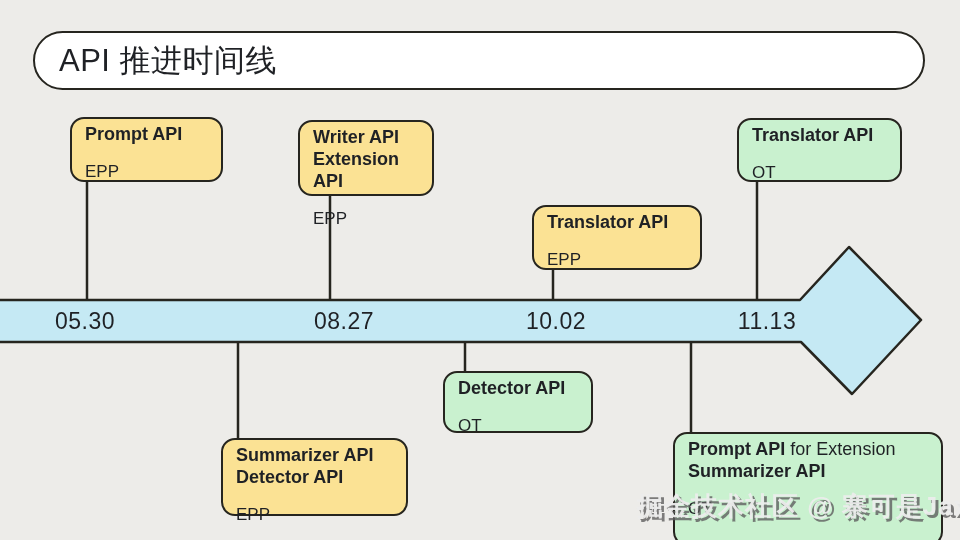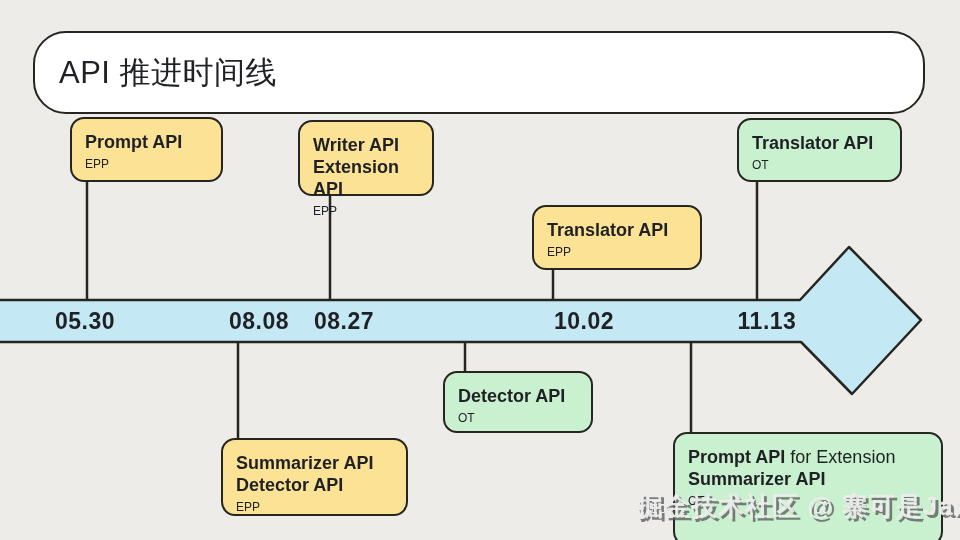--- a/index.html
+++ b/index.html
@@ -10,57 +10,57 @@
     overflow: hidden;
     font-family: "Liberation Sans", sans-serif;
     color: #1F2125;
   }
   svg.layer { position: absolute; left: 0; top: 0; }
   .connector { stroke: #26251F; stroke-width: 2.5; }
   .arrow-shape { fill: #C5E9F4; stroke: #26251F; stroke-width: 2.5; stroke-linejoin: round; }
 
   .title-pill {
     position: absolute; left: 33px; top: 31px;
-    width: 892px; height: 83px; box-sizing: border-box;
+    width: 892px; height: 59px; box-sizing: border-box;
     background: #FFFFFF;
     border: 2.5px solid #26251F;
     border-radius: 33px;
     display: flex; align-items: center;
     padding: 0 24px;
     font-size: 31px; letter-spacing: 0.5px;
   }
 
   .ebox {
     position: absolute; box-sizing: border-box;
     border: 2.5px solid #26251F;
     border-radius: 14px;
-    padding: 12px 13px;
+    padding: 4px 13px;
     font-size: 18px; line-height: 22px;
   }
   .ebox .bl { font-weight: bold; }
-  .ebox .st { font-size: 12px; font-weight: normal; }
+  .ebox .st { font-size: 17px; font-weight: normal; margin-top: 16px; }
   .yellow { background: #FBE294; }
   .green  { background: #C9F1CF; }
 
   .b0 { left: 70px;  top: 117px; width: 153px; height: 65px; }
   .b1 { left: 221px; top: 438px; width: 187px; height: 78px; }
   .b2 { left: 298px; top: 120px; width: 136px; height: 76px; }
   .b3 { left: 443px; top: 371px; width: 150px; height: 62px; }
   .b4 { left: 532px; top: 205px; width: 170px; height: 65px; }
   .b5 { left: 673px; top: 432px; width: 270px; height: 114px; }
   .b6 { left: 737px; top: 118px; width: 165px; height: 64px; }
 
   .date {
     position: absolute; top: 300px; height: 50px; line-height: 42px;
     transform: translateX(-50%);
-    font-size: 23px; font-weight: 700; letter-spacing: 0.5px;
+    font-size: 23px; font-weight: 400; letter-spacing: 0.5px;
     white-space: nowrap;
   }
   .d0 { left: 85px; }  .d1 { left: 259px; } .d2 { left: 344px; }
-  .d3 { left: 477px; } .d4 { left: 584px; } .d5 { left: 702px; }
+  .d3 { left: 477px; } .d4 { left: 556px; } .d5 { left: 702px; }
   .d6 { left: 767px; }
 
   .watermark {
     position: absolute; left: 637px; top: 489px;
     font-size: 26px; font-weight: bold; letter-spacing: 1px;
     color: rgba(236,236,236,0.95);
     text-shadow: 3px 3px 0 rgba(95,95,95,0.8);
     white-space: nowrap;
   }
 </style>
@@ -120,20 +120,19 @@
 
   <div class="ebox green b5">
     <div>
       <span class="bl">Prompt API</span><span> for Extension</span>
     </div>
     <div class="bl">Summarizer API</div>
     <div class="st">OT</div>
   </div>
 
   <div class="date d0">05.30</div>
-  <div class="date d1">08.08</div>
   <div class="date d2">08.27</div>
   <div class="date d4">10.02</div>
   <div class="date d6">11.13</div>
 
   <div class="watermark">掘金技术社区 @ 寨可是Jax</div>
 
 </div>
 
 </body></html>

